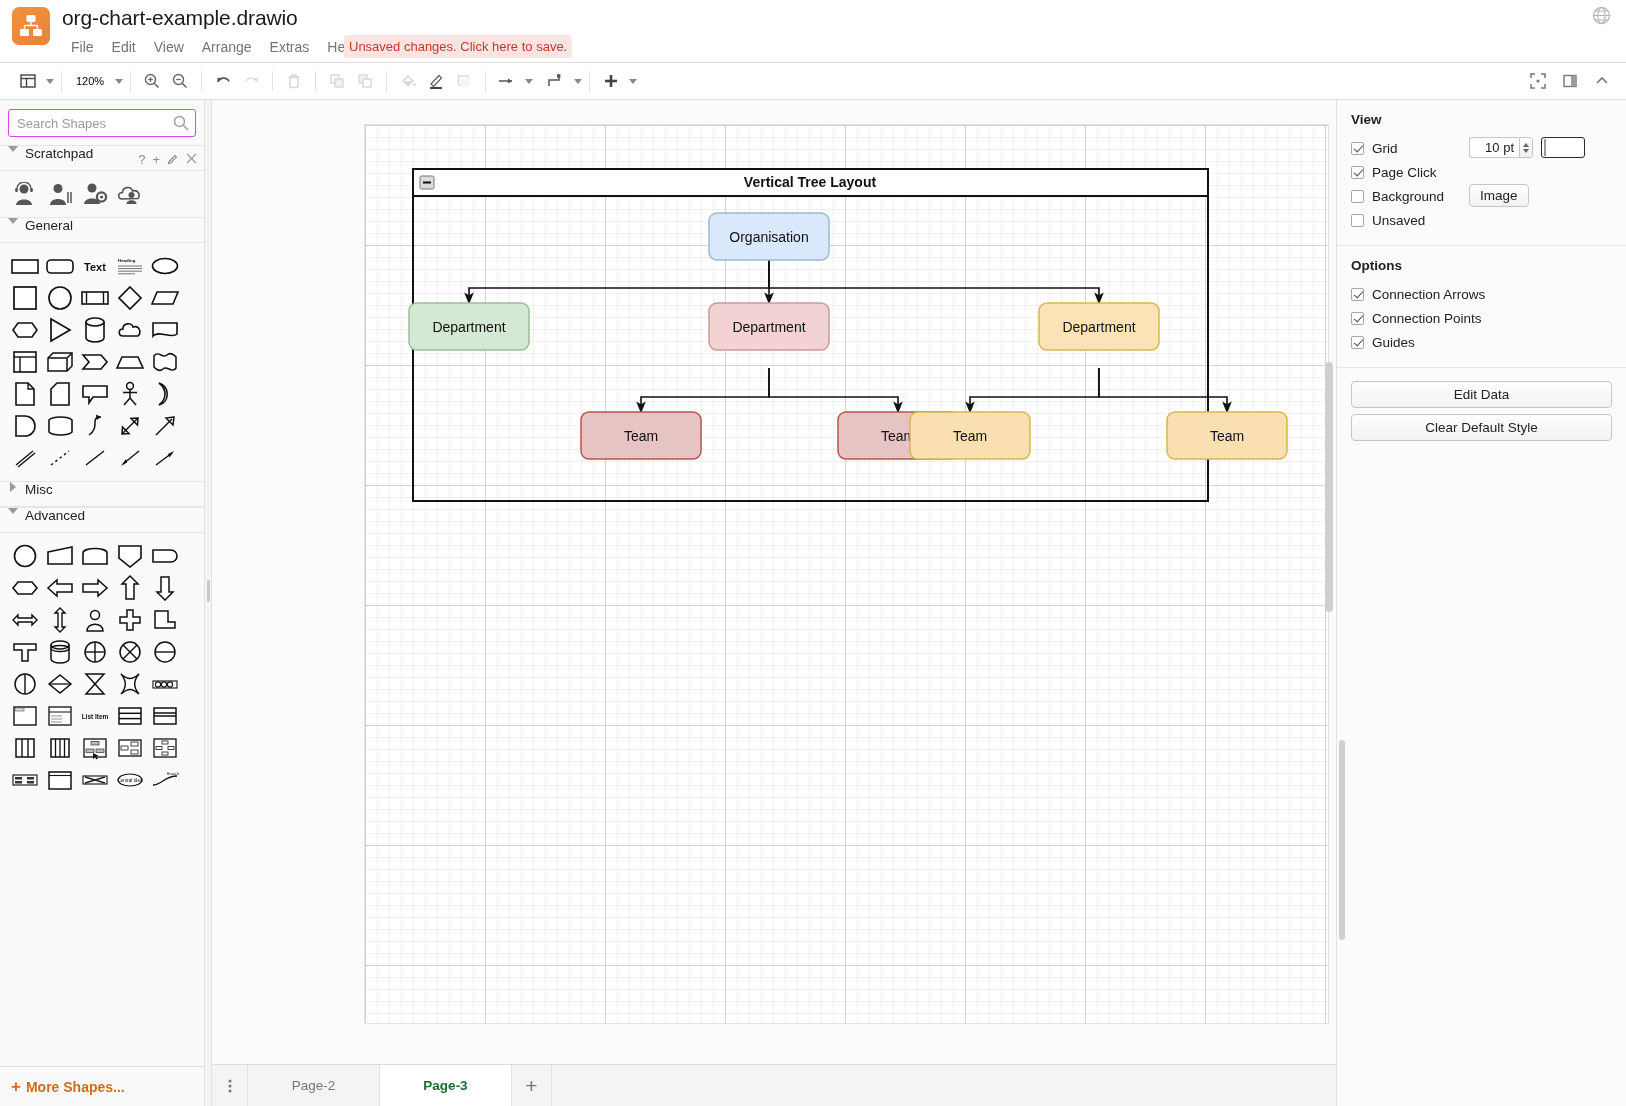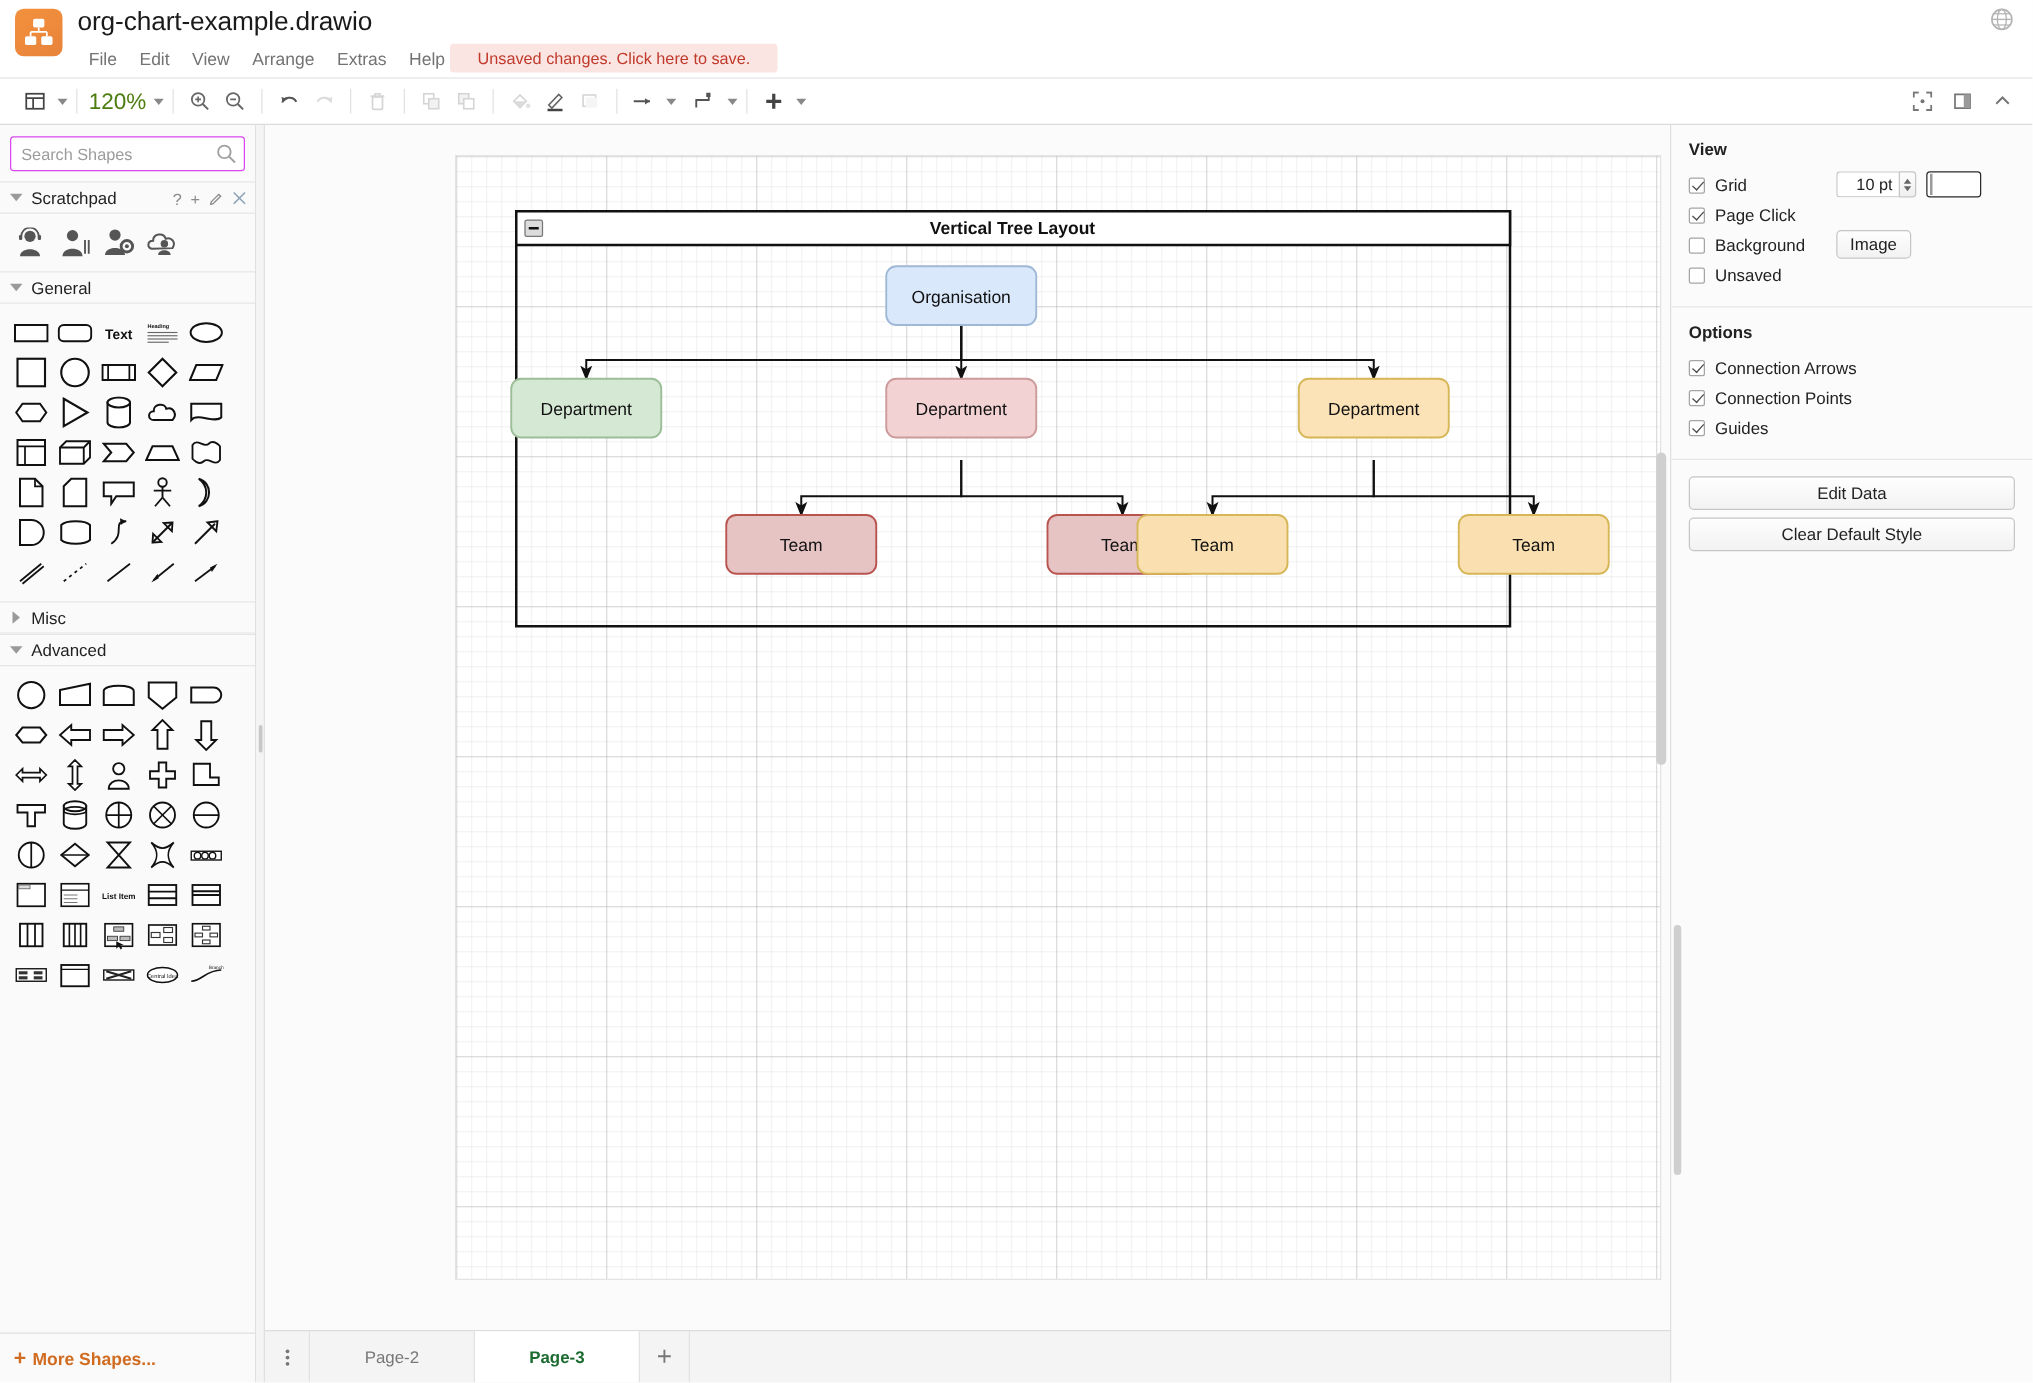--- a/index.html
+++ b/index.html
@@ -41,25 +41,25 @@
   #menubar {
     position: absolute; left: 62px; top: 36px;
     display: flex; align-items: center; gap: 0px;
   }
   .menu-item {
     padding: 3px 9px;
     font-size: 14px; color: #737373; cursor: default;
     white-space: nowrap;
   }
   #unsaved-badge {
-    position: absolute; left: 360px; top: 35px;
+    position: absolute; left: 344px; top: 35px;
     background: #fbe5e2;
     color: #c0392b;
     font-size: 13px;
-    padding: 4px 22px;
+    padding: 4px 5px;
     border-radius: 3px;
     white-space: nowrap;
     cursor: pointer;
   }
   #globe-icon {
     position: absolute; right: 14px; top: 5px;
     width: 21px; height: 21px; opacity: .55;
   }
 
   
@@ -79,21 +79,21 @@
   .tb-sep {
     width: 1px; height: 20px; background: #e2e2e2; margin: 0 7px;
   }
   .tb-caret {
     width: 0; height: 0; margin-left: 4px;
     border-left: 4px solid transparent;
     border-right: 4px solid transparent;
     border-top: 5px solid #888;
   }
   #zoom-label {
-    font-size: 18px; color: #4d7c0f; padding: 0 2px;
+    font-size: 11px; color: #000000; padding: 0 2px;
   }
   #tb-right {
     position: absolute; right: 10px; top: 4px;
     display: flex; align-items: center; gap: 4px;
   }
 
   
   #shapes-panel {
     position: absolute; left: 0; top: 100px;
     width: 205px; height: 1006px;
@@ -112,21 +112,21 @@
     font-size: 13px; color: #333;
     font-family: "Liberation Sans", sans-serif;
     outline: none;
   }
   #search-input::placeholder { color: #9b9b9b; }
   #search-icon-btn {
     position: absolute; right: 6px; top: 5px;
     width: 18px; height: 18px; cursor: pointer; opacity: .55;
   }
   .section-head {
-    display: flex; align-items: center;
+    display: flex; 
     height: 26px; padding: 0 8px;
     border-top: 1px solid #e6e6e6;
     border-bottom: 1px solid #e6e6e6;
     background: #fafafa;
     cursor: pointer;
     position: relative;
   }
   .tri {
     width: 0; height: 0; margin-right: 7px;
     border-left: 5px solid transparent;

